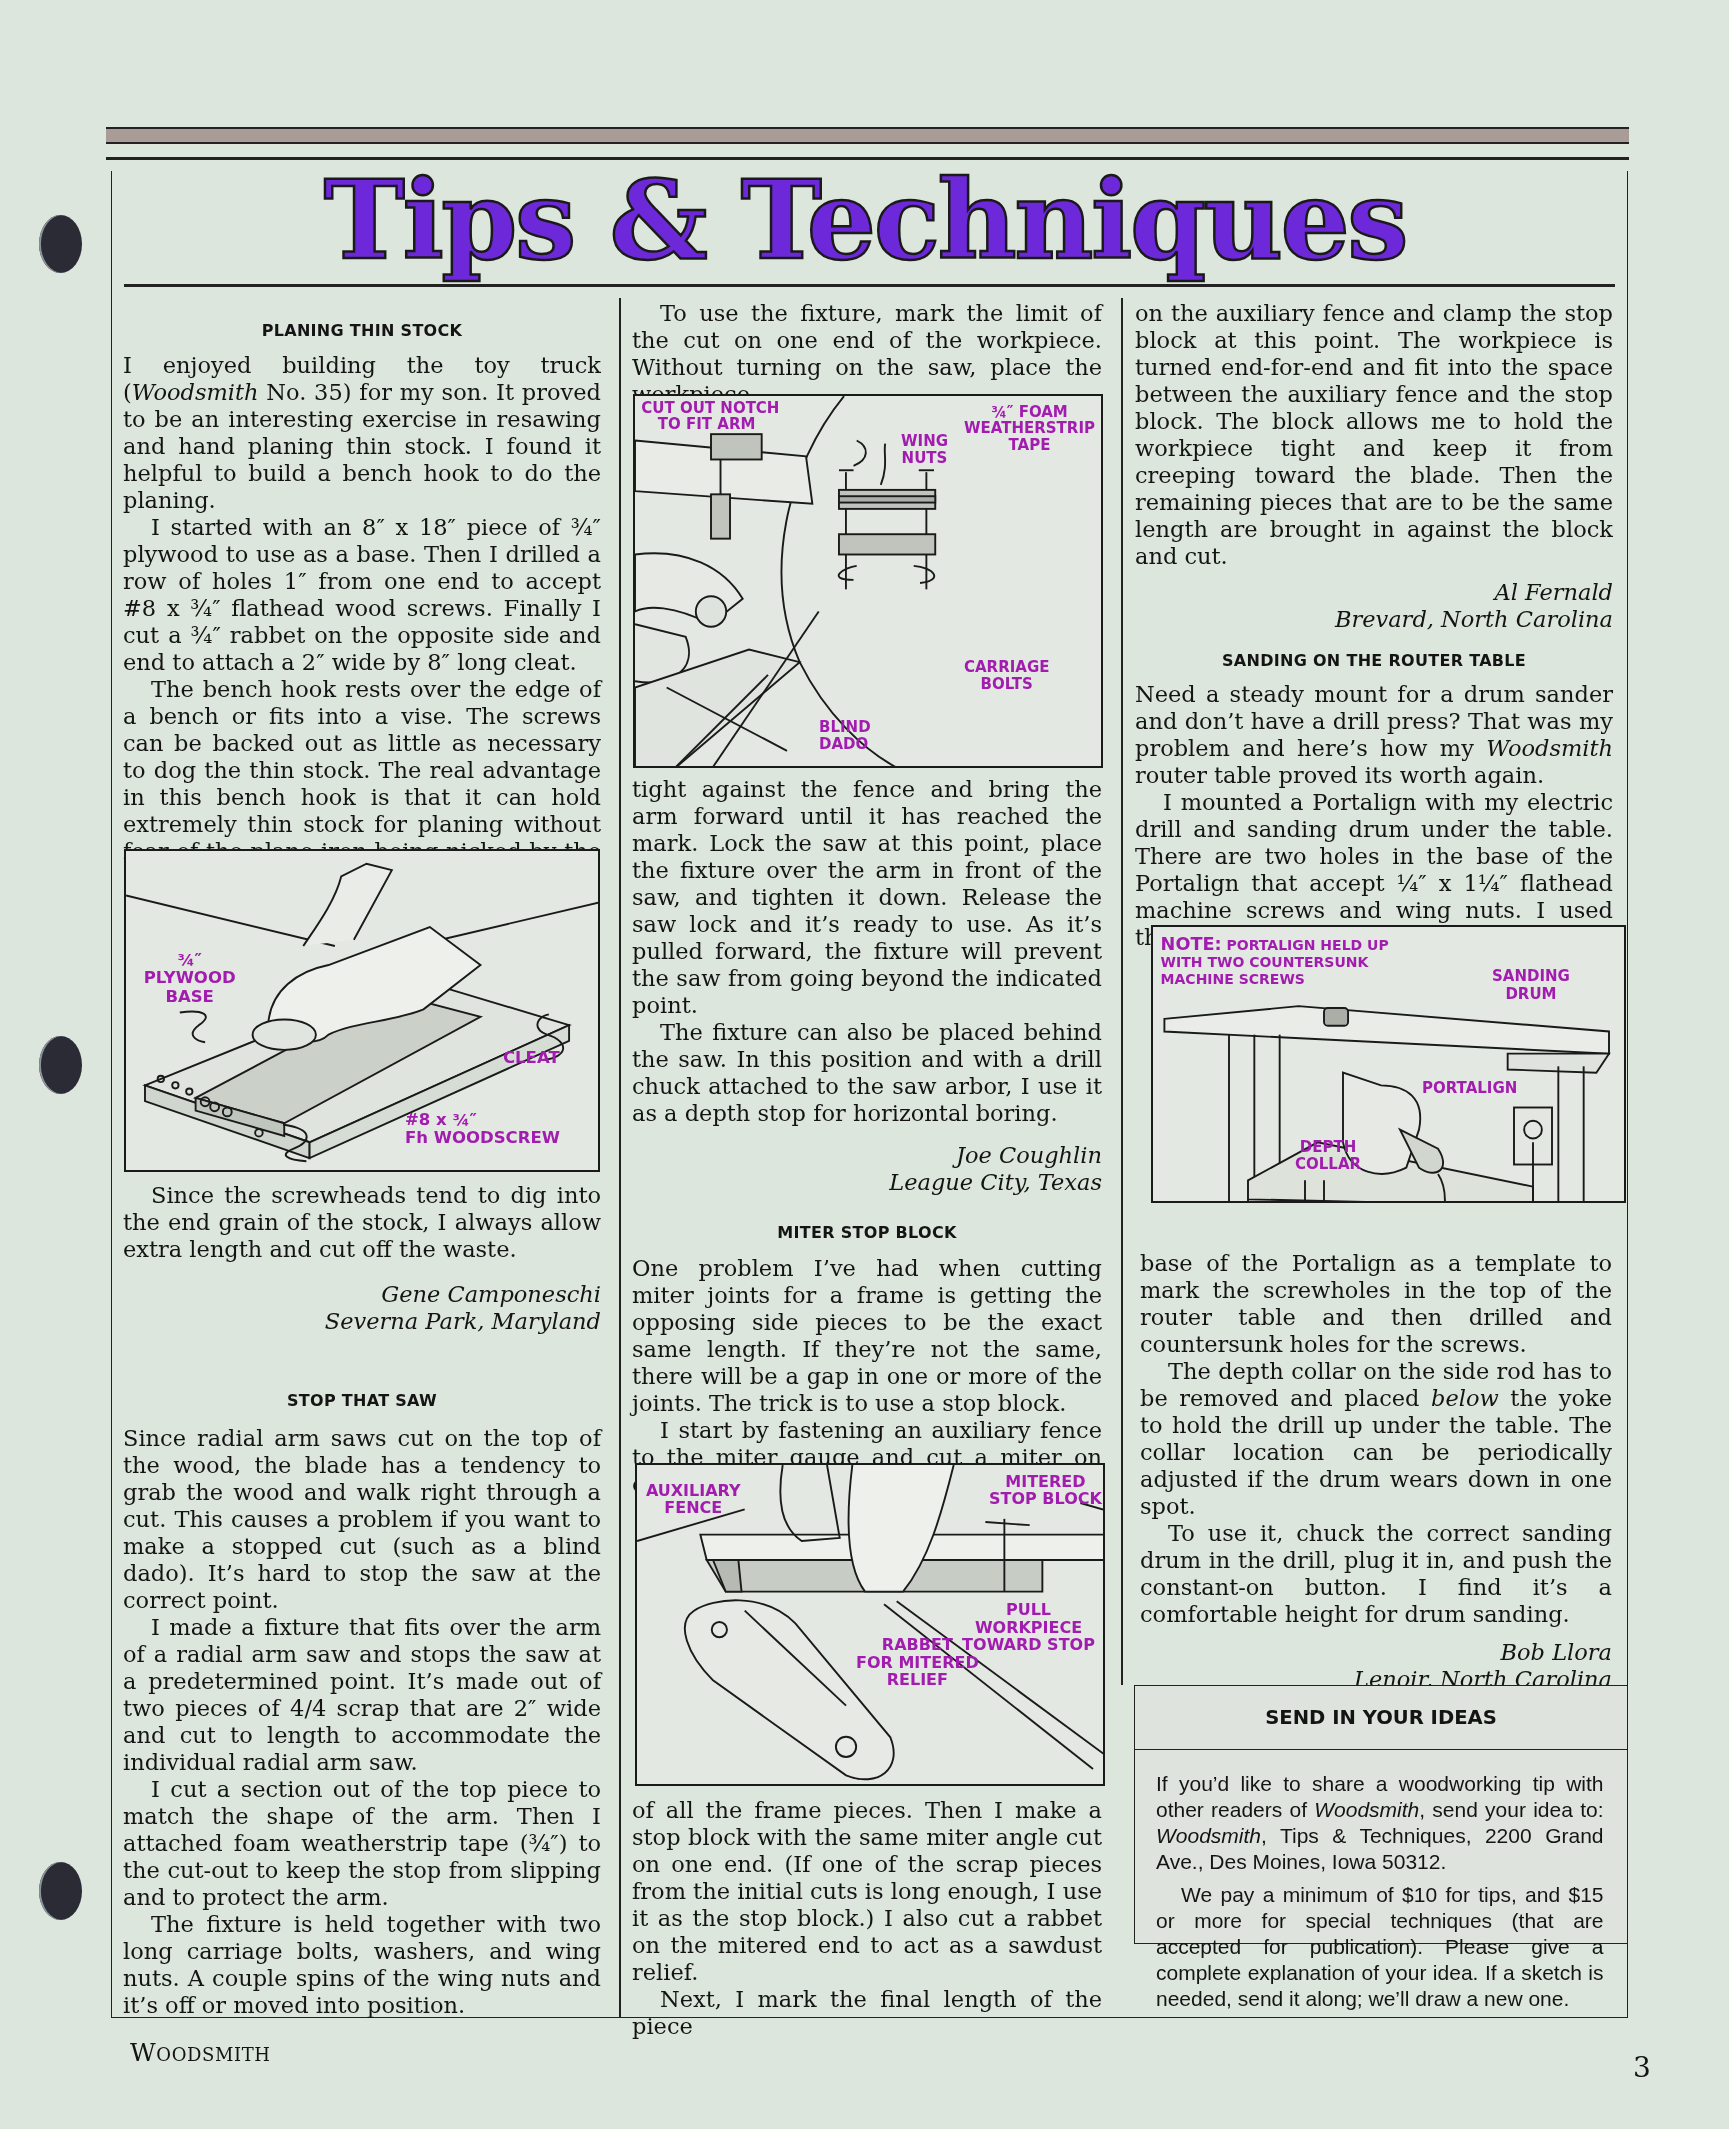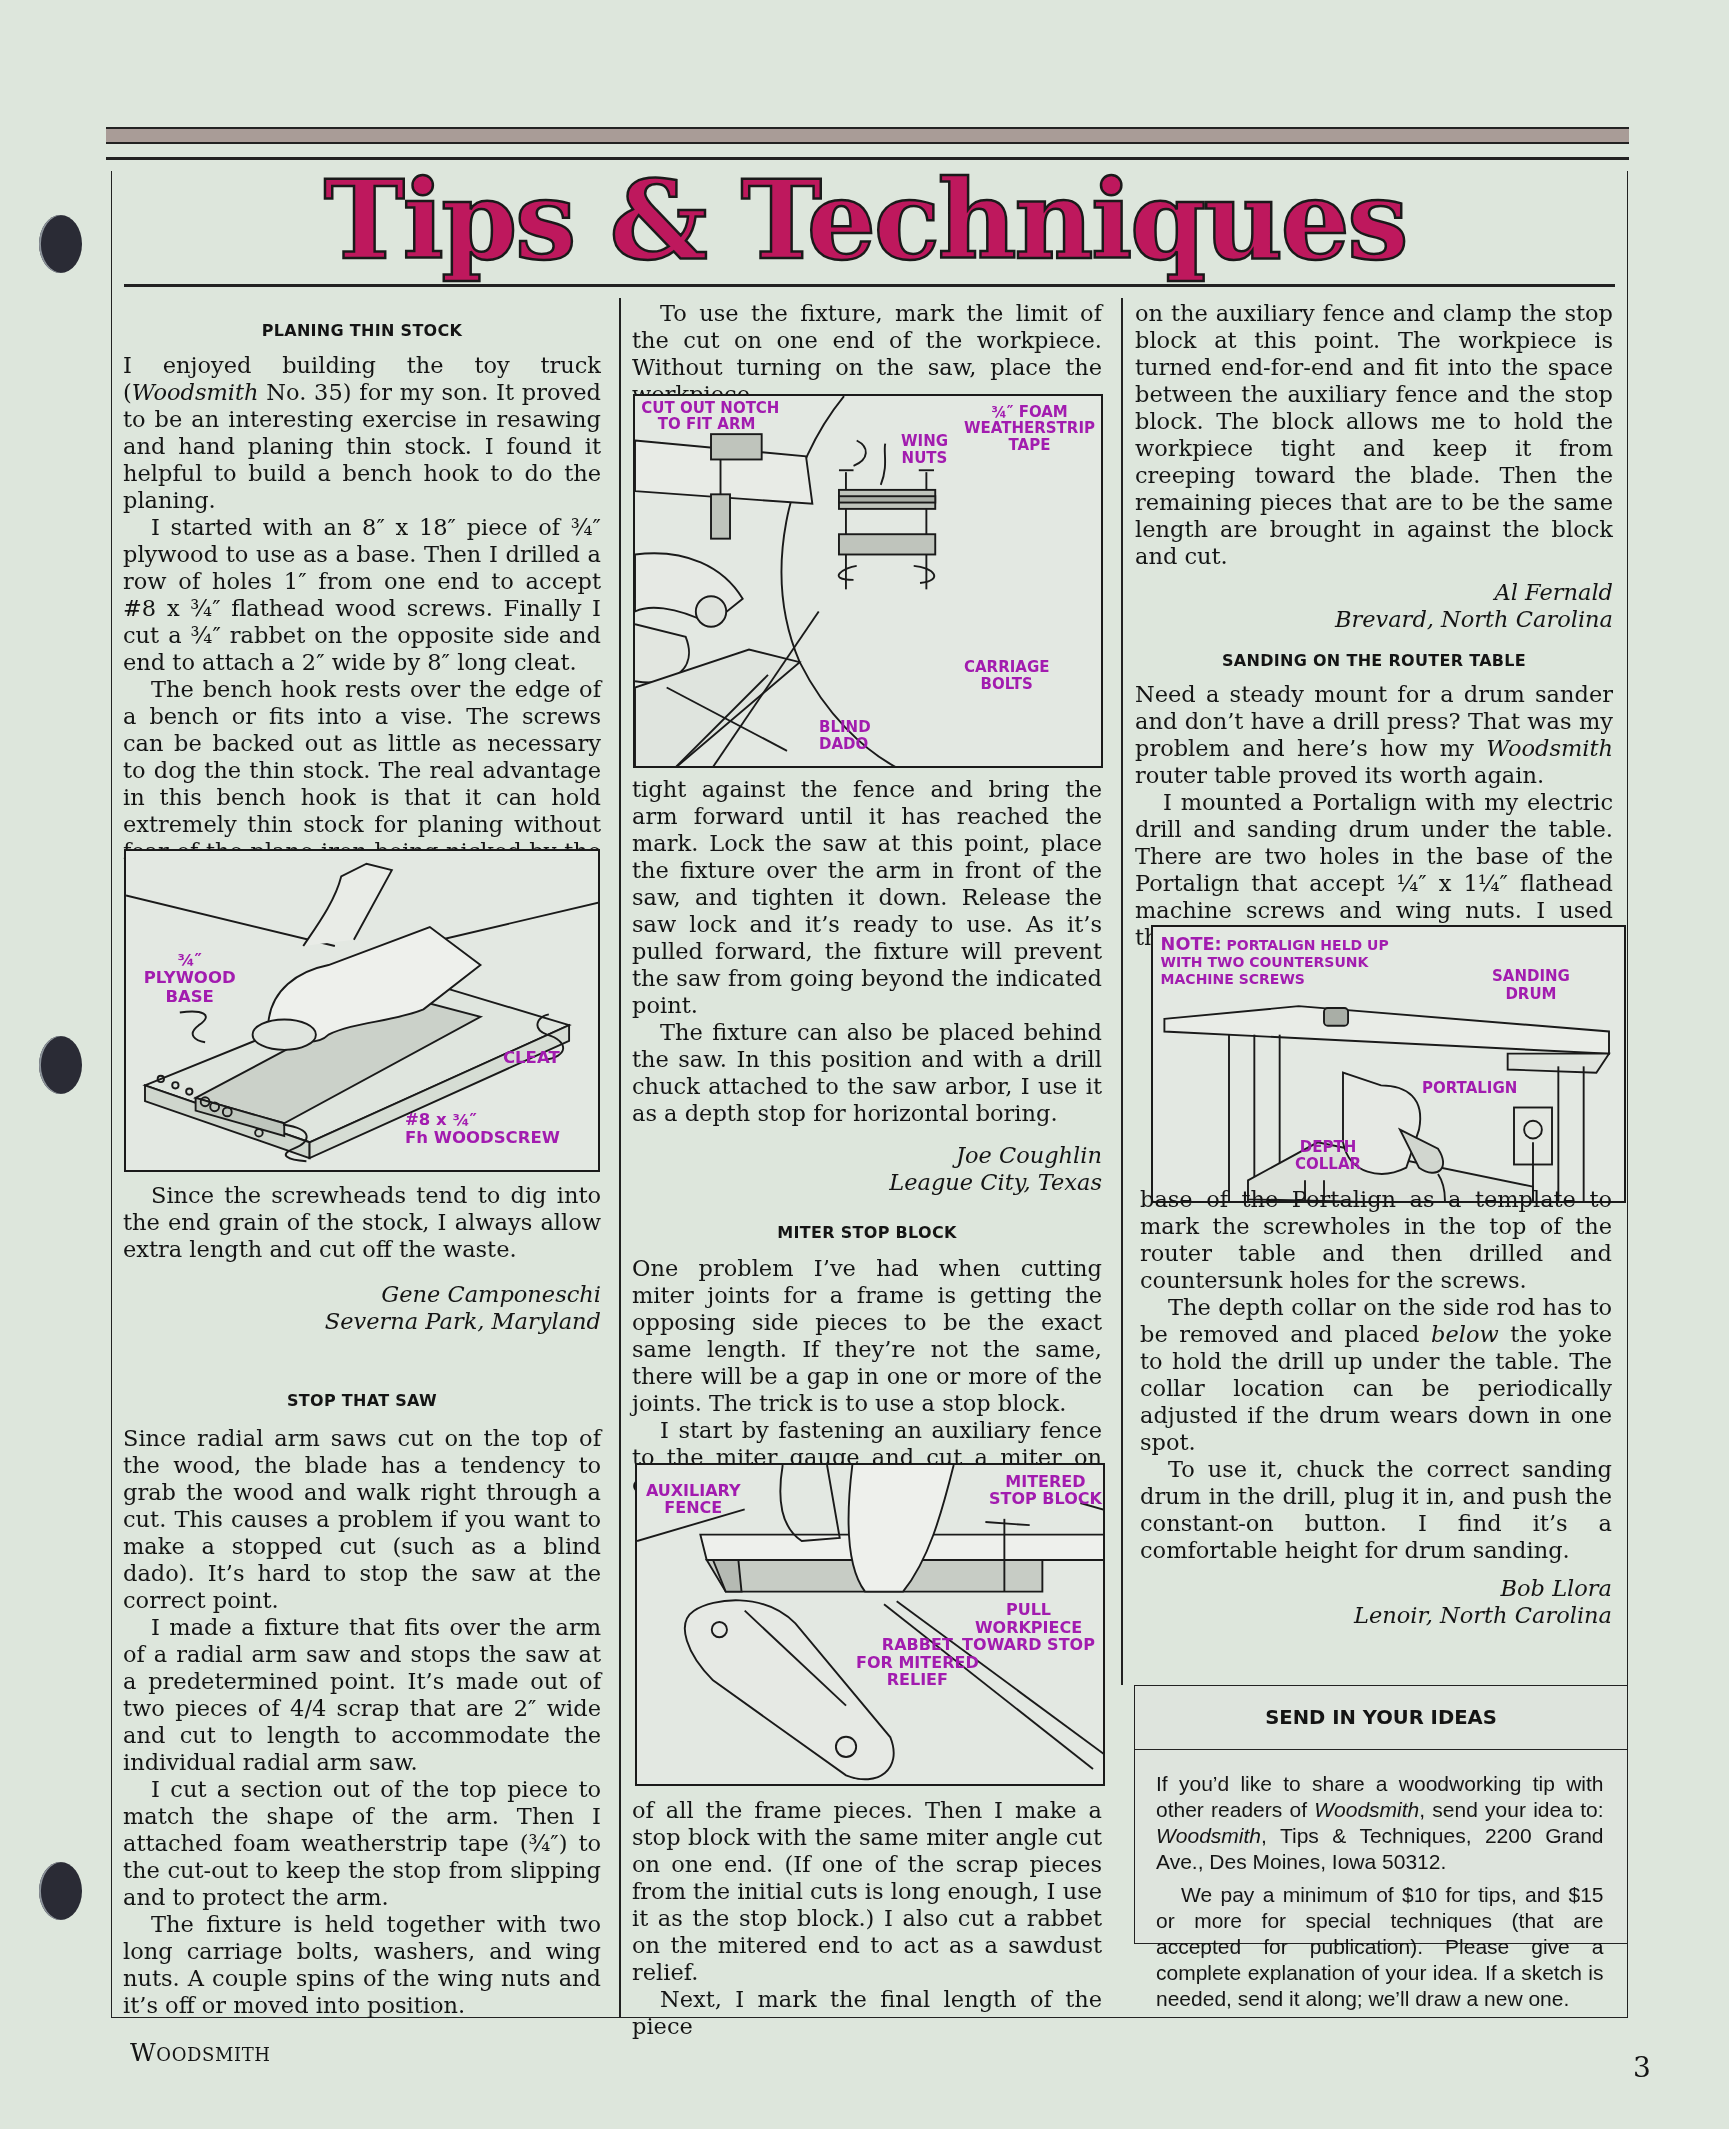--- a/index.html
+++ b/index.html
@@ -11,21 +11,21 @@
   }
   .hole { position:absolute; width:43px; height:58px; border-radius:50%;
           background:#2a2b35; box-shadow:1.9px 0 0 #8d949b inset; }
   .band { position:absolute; left:106px; width:1523px; height:12.7px; top:127px;
           background:#a99c97; border-top:2.5px solid #222; border-bottom:2.5px solid #222; }
   .rule { position:absolute; background:#222; }
   .frame { position:absolute; left:111px; top:171px; width:1517px; height:1847px;
            border-left:1.9px solid #222; border-right:1.9px solid #222; border-bottom:1.9px solid #222; border-top:0; box-sizing:border-box; }
   .title { position:absolute; left:0; width:1730px; top:166px; text-align:center;
            font-family:"DejaVu Serif", serif; font-weight:bold; font-size:109px; letter-spacing:-2.5px;
-           color:#be185d; -webkit-text-stroke:2.5px #1a1a1a; line-height:1; }
+           color:#6d28d9; -webkit-text-stroke:2.5px #1a1a1a; line-height:1; }
   .col { position:absolute; font-size:22.5px; line-height:27px; text-align:justify; }
   .col p { margin:0; text-indent:28px; }
   .col p.first { text-indent:0; }
   .head { font-family:"DejaVu Sans", sans-serif; font-weight:bold; font-size:16px; text-align:center;
           letter-spacing:0.3px; margin:0; }
   .byline { text-align:right; font-style:italic; }
   .fig { position:absolute; border:2.5px solid #1a1a1a; background:#e3e8e2; box-sizing:border-box; overflow:hidden; }
   .fig svg { position:absolute; left:0; top:0; }
   .lbl { position:absolute; font-family:"DejaVu Sans", sans-serif; font-weight:bold; font-size:16.5px; line-height:18.4px; color:#a21caf; }
   .colrule { position:absolute; width:1.9px; background:#222; }
@@ -268,21 +268,21 @@
     <div>SANDING</div>
     <div>DRUM</div>
   </div>
   <div class="lbl" style="left:269px;top:152px;font-size:15px;">PORTALIGN</div>
   <div class="lbl" style="left:142px;top:212px;font-size:15px;line-height:16.5px;text-align:center;">
     <div>DEPTH</div>
     <div>COLLAR</div>
   </div>
 </div>
 
-<div class="col" style="left:1140px;top:1186px;width:472px;">
+<div class="col" style="left:1140px;top:1250px;width:472px;">
   <p class="first">base of the Portalign as a template to mark the screwholes in the top of the router table and then drilled and countersunk holes for the screws.</p>
   <p><span>The depth collar on the side rod has to be removed and placed </span><em>below</em><span> the yoke to hold the drill up under the table. The collar location can be periodically adjusted if the drum wears down in one spot.</span></p>
   <p>To use it, chuck the correct sanding drum in the drill, plug it in, and push the constant-on button. I find it’s a comfortable height for drum sanding.</p>
   <div class="byline" style="margin-top:11.4px;">Bob Llora</div>
   <div class="byline">Lenoir, North Carolina</div>
 </div>
 
 <div class="sendbox">
   <div class="sendhead">SEND IN YOUR IDEAS</div>
   <div class="sendbody">

